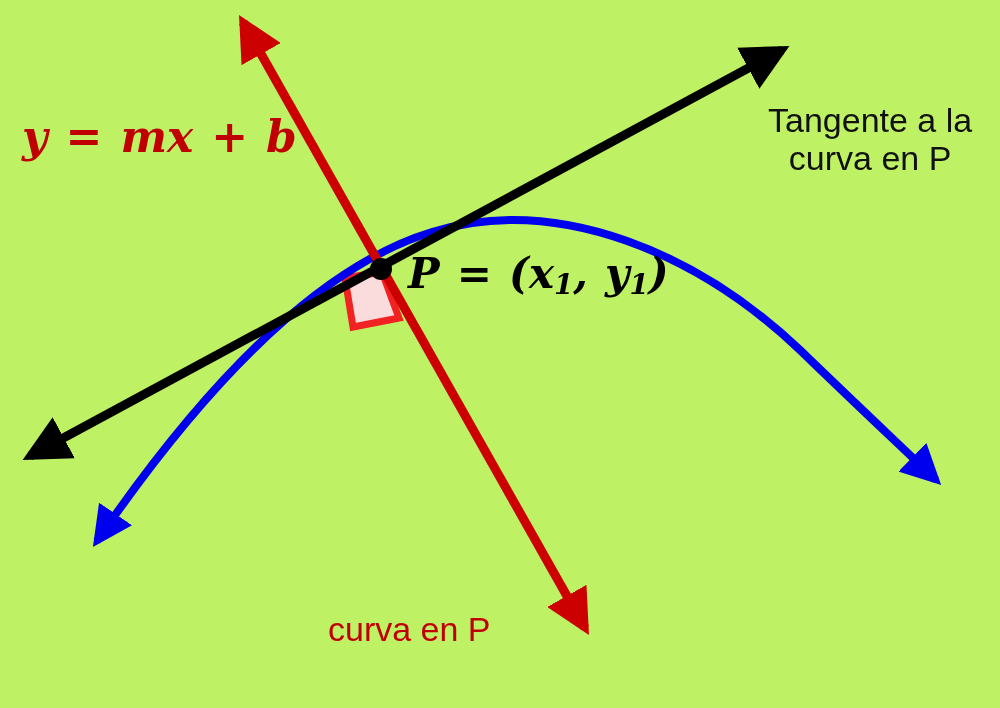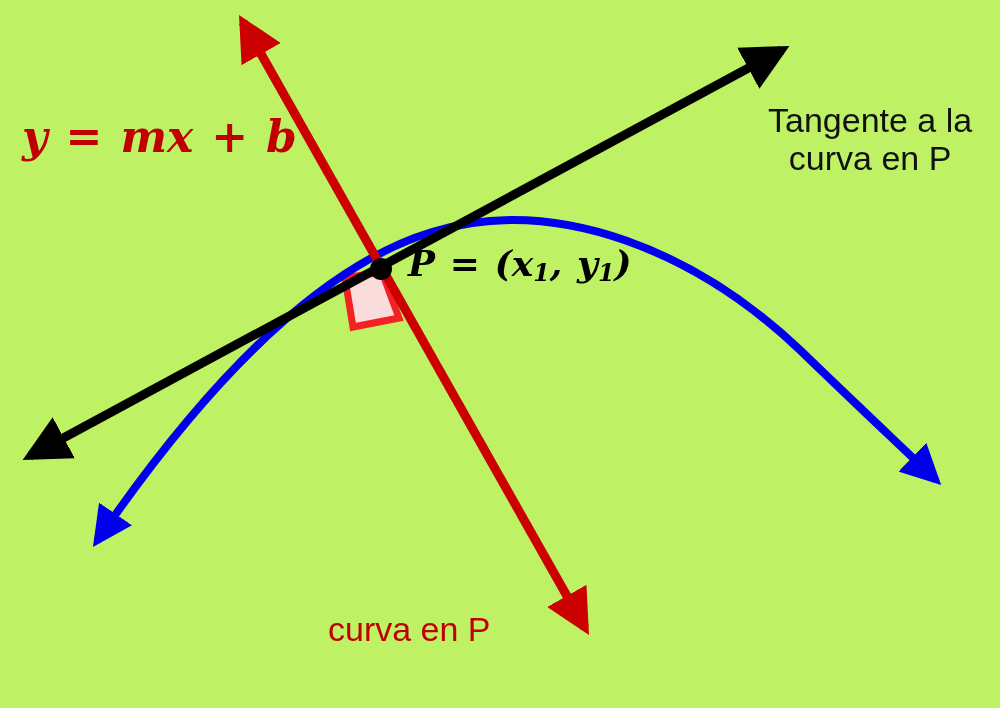--- a/index.html
+++ b/index.html
@@ -38,22 +38,22 @@
     text-align: center;
   }
   #label-line-equation {
     left: 22px;
     top: 112px;
     font-size: 44px;
     color: #c00000;
   }
   #label-point-p {
     left: 408px;
-    top: 243px;
-    font-size: 36px;
+    top: 250px;
+    font-size: 42px;
     color: #000000;
   }
   #label-tangent {
     left: 768px;
     top: 86px;
     font-size: 34px;
     color: #111111;
     margin-top: 15px;
   }
   #label-normal {

